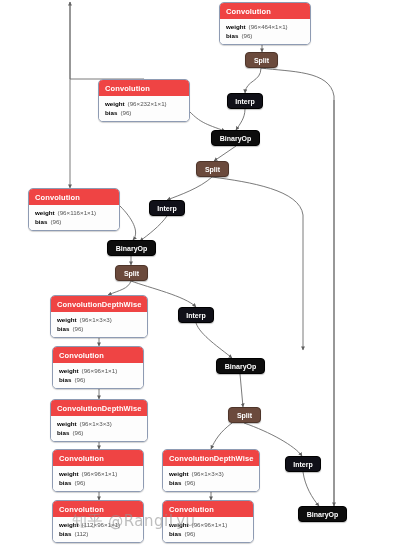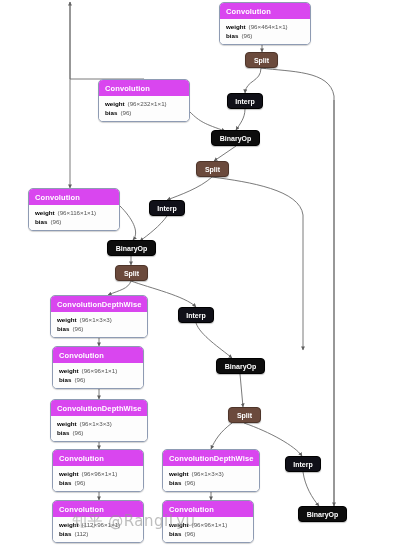--- a/index.html
+++ b/index.html
@@ -17,21 +17,21 @@
   .op{
     position:absolute;
     background:#ffffff;
     border:1px solid #8e9bb3;
     border-radius:5px;
     box-sizing:border-box;
     overflow:hidden;
     box-shadow:0 1px 1px rgba(0,0,0,.18);
   }
   .op .hdr{
-    background:#d946ef;
+    background:#ef4444;
     color:#ffffff;
     font-size:7.5px;
     font-weight:bold;
     padding:3.5px 6px 3.5px 6px;
     letter-spacing:.1px;
     white-space:nowrap;
   }
   .op .body{
     padding:3px 6px 4px 6px;
     background:#fdfdfd;

